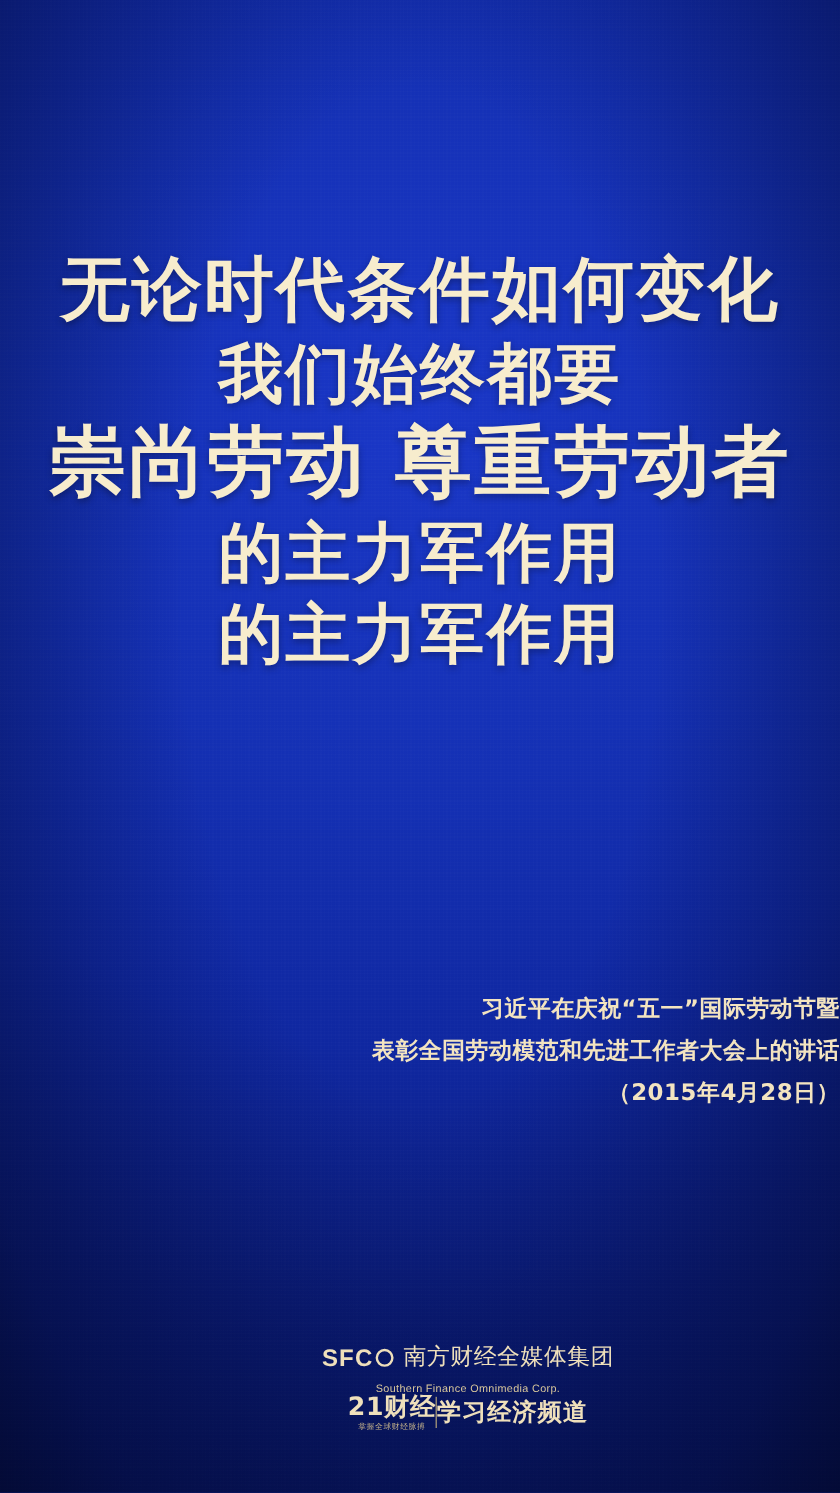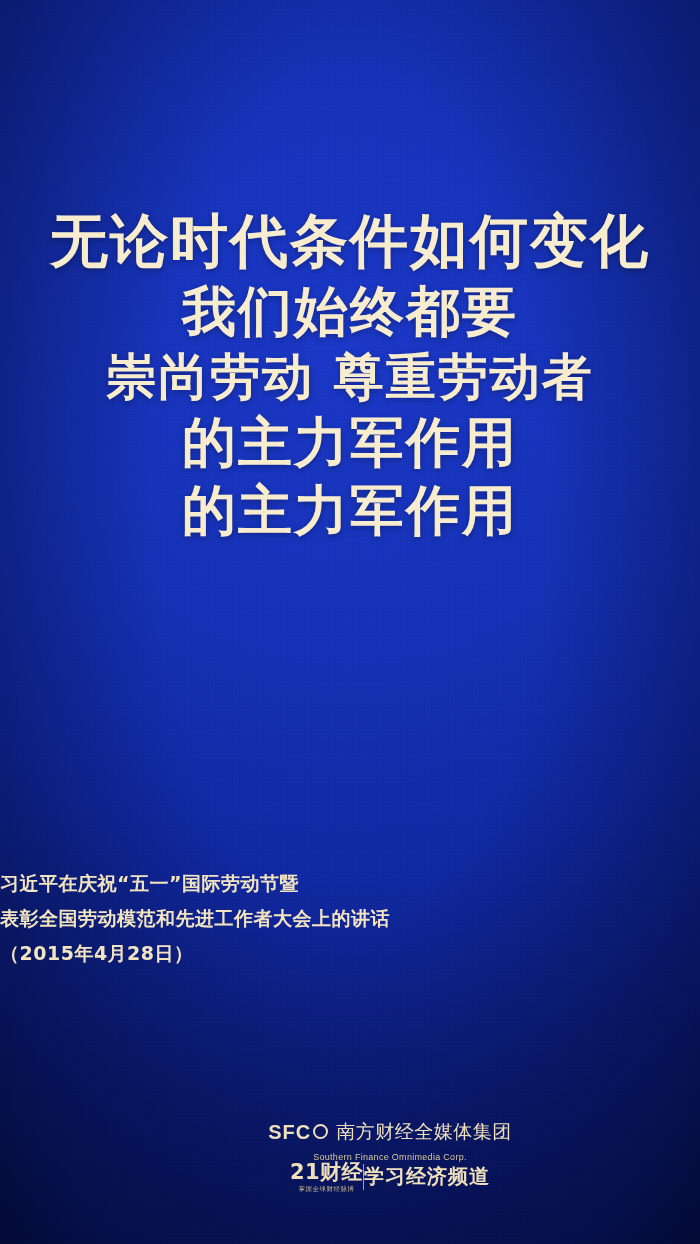--- a/index.html
+++ b/index.html
@@ -63,32 +63,32 @@
     color: #f7eccd;
     font-family: "DejaVu Sans", "Liberation Sans", sans-serif;
     font-weight: bold;
     letter-spacing: 2px;
     line-height: 1.26;
     text-shadow: 0 2px 6px rgba(0,0,0,0.30);
     white-space: nowrap;
   }
   .headline .l1 { font-size: 58px; }
   .headline .l2 { font-size: 54px; }
-  .headline .l3 { font-size: 50px; }
+  .headline .l3 { font-size: 64px; }
   .headline .l4 { font-size: 58px; }
   .headline .l5 { font-size: 54px; }
   .headline .l6 { font-size: 54px; }
 
   
   .source {
     position: absolute;
-    top: 866px;
+    top: 824px;
     left: 0;
     width: 700px;
-    text-align: left;
+    text-align: right;
   }
   .source .sline {
     display: block;
     color: #f3e4c0;
     font-family: "DejaVu Sans", "Liberation Sans", sans-serif;
     font-weight: bold;
     font-size: 19px;
     line-height: 1.85;
     letter-spacing: 0.5px;
     white-space: nowrap;

